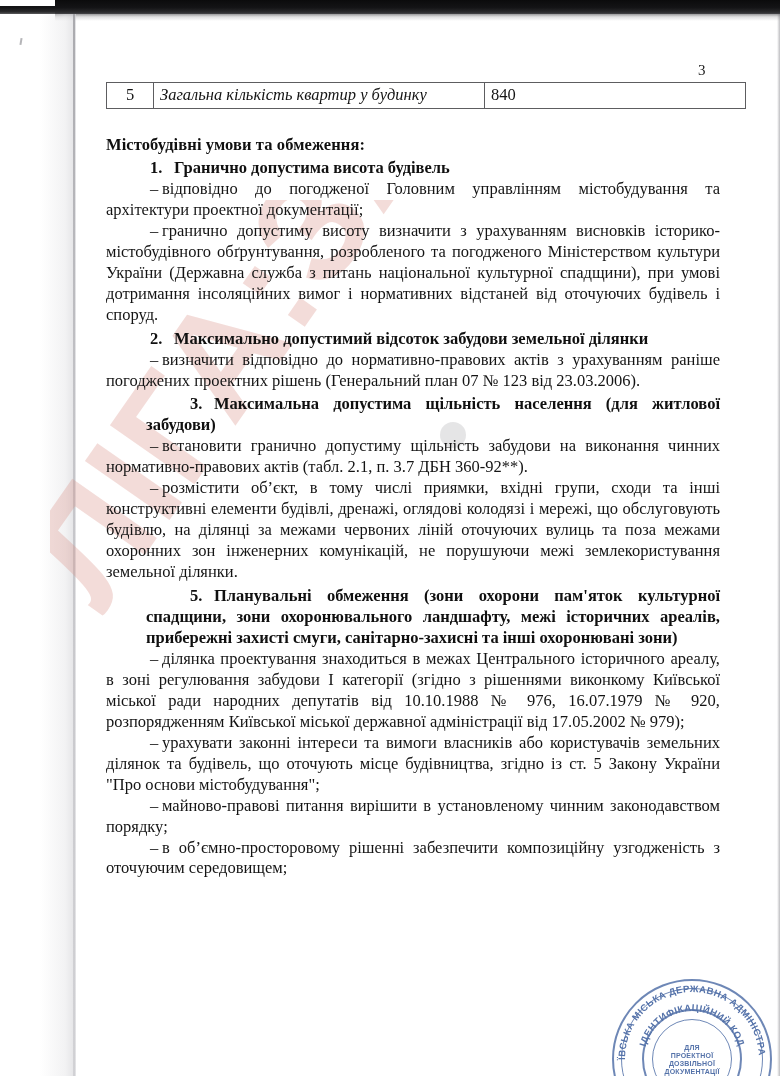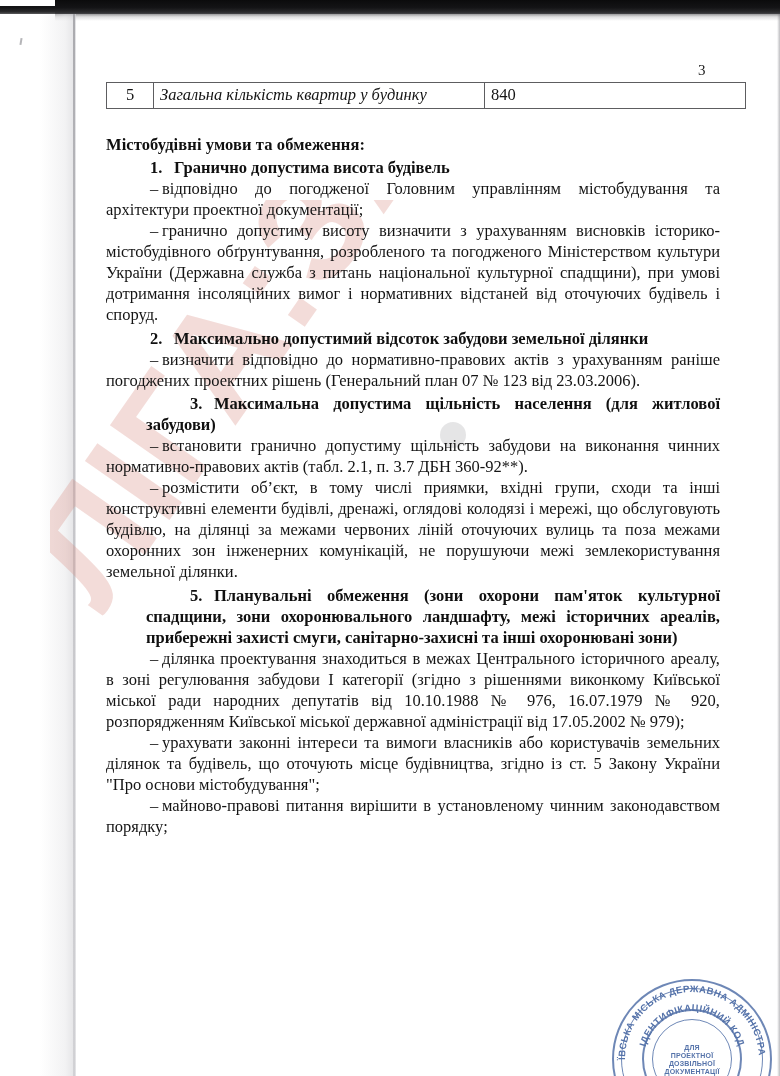--- a/index.html
+++ b/index.html
@@ -289,20 +289,21 @@
 
     <div class="para-stack">
       <p class="para last-left"><span class="dash">–</span><span>розмістити об’єкт, в тому числі приямки, вхідні групи, сходи та інші конструктивні елементи будівлі, дренажі, оглядові колодязі і мережі, що обслуговують будівлю, на ділянці за межами червоних ліній оточуючих вулиць та поза межами охоронних зон інженерних комунікацій, не порушуючи межі землекористування земельної ділянки.</span></p>
     </div>
 
     <div class="sec-head justified"><span class="num">5.</span><span>Планувальні обмеження (зони охорони пам'яток культурної спадщини, зони охоронювального ландшафту, межі історичних ареалів, прибережні захисті смуги, санітарно-захисні та інші охоронювані зони)</span></div>
     <div class="para-stack">
       <p class="para last-left"><span class="dash">–</span><span>ділянка проектування знаходиться в межах Центрального історичного ареалу, в зоні регулювання забудови I категорії (згідно з рішеннями виконкому Київської міської ради народних депутатів від 10.10.1988 № 976, 16.07.1979 № 920, розпорядженням Київської міської державної адміністрації від 17.05.2002 № 979);</span></p>
       <p class="para last-left"><span class="dash">–</span><span>урахувати законні інтереси та вимоги власників або користувачів земельних ділянок та будівель, що оточують місце будівництва, згідно із ст. 5 Закону України "Про основи містобудування";</span></p>
       <p class="para last-left"><span class="dash">–</span><span>майново-правові питання вирішити в установленому чинним законодавством порядку;</span></p>
+      <p class="para last-left"><span class="dash">–</span><span>в об’ємно-просторовому рішенні забезпечити композиційну узгодженість з оточуючим середовищем;</span></p>
     </div>
 
   </div>
 
   <div class="stamp">
     <div class="stamp-inner">
       <div class="ring r1"></div>
       <div class="ring r2"></div>
       <div class="ring r3"></div>
       <div class="ring r4"></div>

